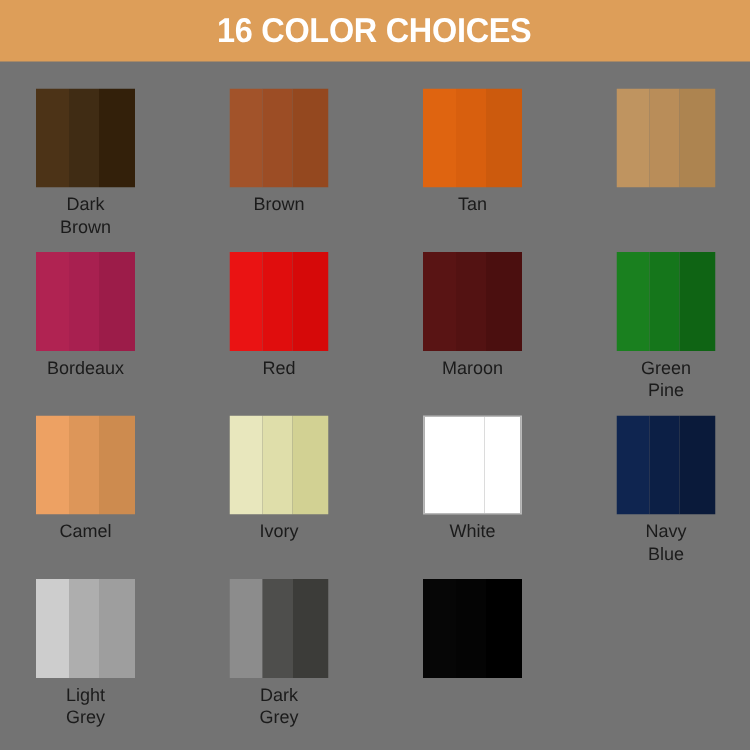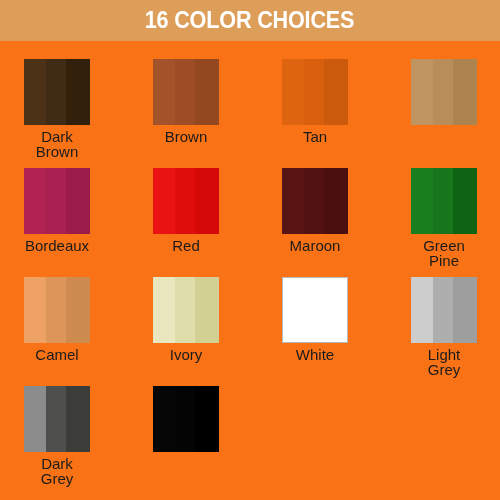--- a/index.html
+++ b/index.html
@@ -11,21 +11,21 @@
     height: 500px;
     background: #ffffff;
     font-family: "Liberation Sans", sans-serif;
     overflow: hidden;
   }
 
   .page {
     position: relative;
     width: 500px;
     height: 500px;
-    background: #f97316;
+    background: #737373;
   }
 
   
   .banner {
     position: absolute;
     top: 0;
     left: 0;
     width: 500px;
     height: 41px;
     background: #dd9e59;
@@ -79,21 +79,21 @@
   .band-b { width: 30%; }
   .band-c { width: 37%; }
 
   .label {
     position: absolute;
     top: 70px;
     left: -14px;
     width: 94px;
     text-align: center;
     font-family: "Liberation Sans", sans-serif;
-    font-size: 15px;
+    font-size: 12px;
     font-weight: normal;
     color: #1b1b1b;
     line-height: 15px;
   }
   .label .ln { display: block; }
 </style>
 </head>
 <body>
 
 <div class="page">
@@ -207,20 +207,31 @@
           <div class="band band-a" style="background: rgb(255, 255, 255);"></div>
           <div class="band band-b" style="background: rgb(255, 255, 255);"></div>
           <div class="band band-c" style="background: rgb(255, 255, 255);"></div>
         </div>
         <div class="label">
           <span class="ln">White</span>
         </div>
       </div>
       <div class="cell">
         <div class="swatch">
+          <div class="band band-a" style="background: rgb(15, 37, 80);"></div>
+          <div class="band band-b" style="background: rgb(12, 31, 69);"></div>
+          <div class="band band-c" style="background: rgb(10, 26, 58);"></div>
+        </div>
+        <div class="label">
+          <span class="ln">Navy</span>
+          <span class="ln">Blue</span>
+        </div>
+      </div>
+      <div class="cell">
+        <div class="swatch">
           <div class="band band-a" style="background: rgb(205, 205, 205);"></div>
           <div class="band band-b" style="background: rgb(174, 174, 174);"></div>
           <div class="band band-c" style="background: rgb(158, 158, 158);"></div>
         </div>
         <div class="label">
           <span class="ln">Light</span>
           <span class="ln">Grey</span>
         </div>
       </div>
       <div class="cell">

